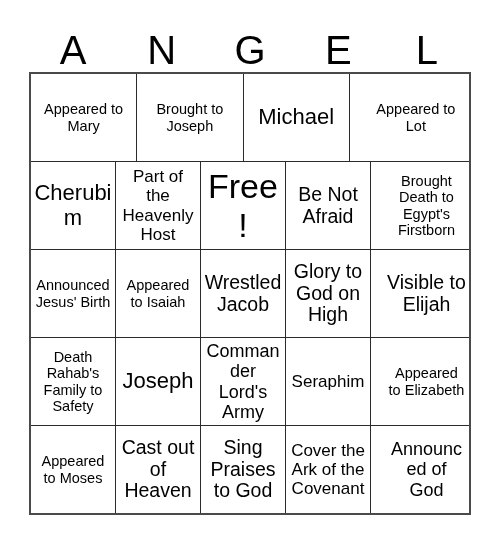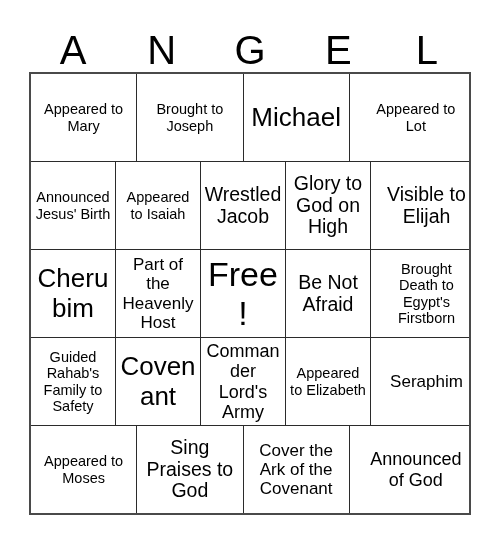--- a/index.html
+++ b/index.html
@@ -87,21 +87,21 @@
     width: 100%;
     line-height: 1.12;
     word-wrap: break-word;
     color: #000000;
   }
   
   .ts-xs   { font-size: 18px; }
   .ts-sm   { font-size: 14.5px; }
   .ts-md   { font-size: 17px; }
   .ts-lg   { font-size: 19.5px; }
-  .ts-xl   { font-size: 26px; }
+  .ts-xl   { font-size: 22px; }
   .ts-xxl  { font-size: 34px; }
 </style>
 </head>
 <body>
 
 <div id="card">
 
   <div id="header-row">
     <div class="header-letter">A</div>
     <div class="header-letter">N</div>
@@ -122,75 +122,78 @@
       <div class="cell">
           <span class="cell-text ts-xl">Michael</span>
         </div>
       <div class="cell">
           <span class="cell-text ts-sm">Appeared to Lot</span>
         </div>
     </div>
 
     <div class="grid-row">
       <div class="cell">
+          <span class="cell-text ts-xl">Cherubim</span>
+        </div>
+      <div class="cell">
+          <span class="cell-text ts-md">Part of the Heavenly Host</span>
+        </div>
+      <div class="cell">
+          <span class="cell-text ts-xxl">Free!</span>
+        </div>
+      <div class="cell">
+          <span class="cell-text ts-lg">Be Not Afraid</span>
+        </div>
+      <div class="cell">
+          <span class="cell-text ts-sm">Brought Death to Egypt's Firstborn</span>
+        </div>
+    </div>
+
+    <div class="grid-row">
+      <div class="cell">
           <span class="cell-text ts-sm">Announced Jesus' Birth</span>
         </div>
       <div class="cell">
           <span class="cell-text ts-sm">Appeared to Isaiah</span>
         </div>
       <div class="cell">
           <span class="cell-text ts-lg">Wrestled Jacob</span>
         </div>
       <div class="cell">
           <span class="cell-text ts-lg">Glory to God on High</span>
         </div>
       <div class="cell">
           <span class="cell-text ts-lg">Visible to Elijah</span>
         </div>
     </div>
 
     <div class="grid-row">
       <div class="cell">
-          <span class="cell-text ts-xl">Cherubim</span>
-        </div>
-      <div class="cell">
-          <span class="cell-text ts-md">Part of the Heavenly Host</span>
-        </div>
-      <div class="cell">
-          <span class="cell-text ts-xxl">Free!</span>
-        </div>
-      <div class="cell">
-          <span class="cell-text ts-lg">Be Not Afraid</span>
-        </div>
-      <div class="cell">
-          <span class="cell-text ts-sm">Brought Death to Egypt's Firstborn</span>
-        </div>
-    </div>
-
-    <div class="grid-row">
-      <div class="cell">
-          <span class="cell-text ts-sm">Guided Rahab's Family to Safety</span>
-        </div>
-      <div class="cell">
-          <span class="cell-text ts-xl">Covenant</span>
+          <span class="cell-text ts-sm">Death Rahab's Family to Safety</span>
+        </div>
+      <div class="cell">
+          <span class="cell-text ts-xl">Joseph</span>
         </div>
       <div class="cell">
           <span class="cell-text ts-xs">Commander Lord's Army</span>
         </div>
       <div class="cell">
+          <span class="cell-text ts-md">Seraphim</span>
+        </div>
+      <div class="cell">
           <span class="cell-text ts-sm">Appeared to Elizabeth</span>
         </div>
-      <div class="cell">
-          <span class="cell-text ts-md">Seraphim</span>
-        </div>
     </div>
 
     <div class="grid-row">
       <div class="cell">
           <span class="cell-text ts-sm">Appeared to Moses</span>
+        </div>
+      <div class="cell">
+          <span class="cell-text ts-lg">Cast out of Heaven</span>
         </div>
       <div class="cell">
           <span class="cell-text ts-lg">Sing Praises to God</span>
         </div>
       <div class="cell">
           <span class="cell-text ts-md">Cover the Ark of the Covenant</span>
         </div>
       <div class="cell">
           <span class="cell-text ts-xs">Announced of God</span>
         </div>

